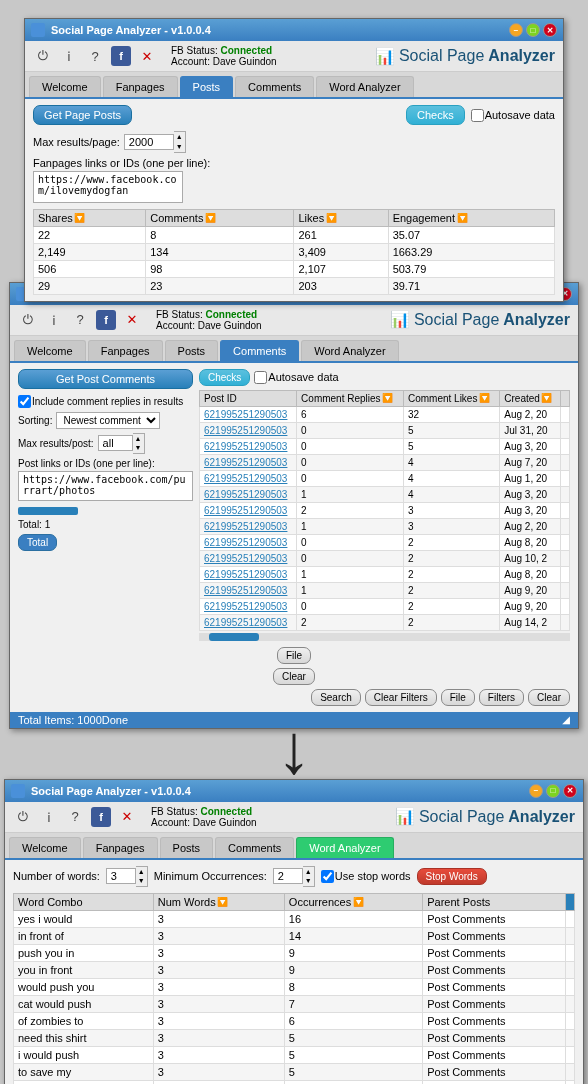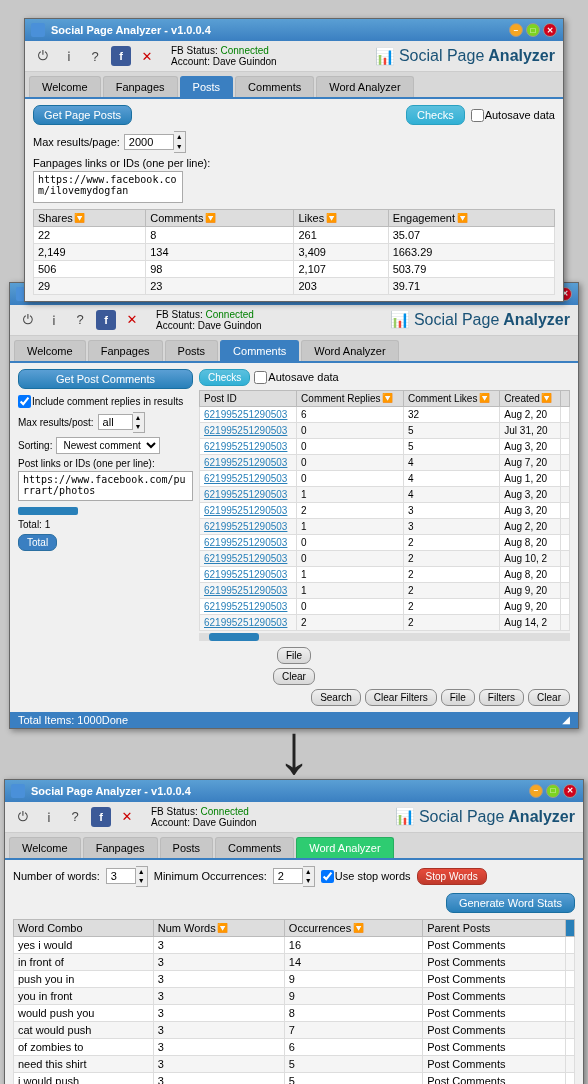--- a/index.html
+++ b/index.html
@@ -77,21 +77,21 @@
       color: #444;
     }
 
     .fb-status {
       margin-left: 8px;
       font-size: 10px;
     }
 
     .fb-status .connected {
       color: green;
-      font-weight: normal;
+      font-weight: bold;
     }
 
     .app-logo {
       margin-left: auto;
       font-size: 16px;
       font-weight: bold;
       color: #1a5276;
       display: flex;
       align-items: center;
       gap: 4px;
@@ -521,35 +521,35 @@
 
         <div style="width:175px; flex-shrink:0;">
           <button class="btn btn-blue" style="margin-bottom:6px; width:100%;">Get Post Comments</button>
 
           <label class="checkbox-label" style="margin-bottom:4px;">
             <input type="checkbox" checked="" style="">
             <span style="font-size:10px;">Include comment replies in results</span>
           </label>
 
           <div style="display:flex; align-items:center; gap:4px; margin-bottom:4px;">
+            <span style="font-size:10px;">Sorting:</span>
+            <select class="select-input" style="font-size:10px;">
+              <option>Newest comment</option>
+            </select>
+          </div>
+
+          <div style="display:flex; align-items:center; gap:4px; margin-bottom:4px;">
             <span style="white-space:nowrap; font-size:10px;">Max results/post:</span>
             <div class="spinner-wrap">
               <input type="text" class="text-input" value="all" style="width: 35px;">
               <div class="spinner-arrows">
                 <button class="spinner-arrow">▲</button>
                 <button class="spinner-arrow">▼</button>
               </div>
             </div>
-          </div>
-
-          <div style="display:flex; align-items:center; gap:4px; margin-bottom:4px;">
-            <span style="font-size:10px;">Sorting:</span>
-            <select class="select-input" style="font-size:10px;">
-              <option>Newest comment</option>
-            </select>
           </div>
 
           <div style="margin-bottom:4px;">
             <div style="margin-bottom:2px; font-size:10px;">Post links or IDs (one per line):</div>
             <textarea class="textarea-input" rows="2" style="width: 100%; height: 30px; font-size: 10px;">https://www.facebook.com/purrart/photos</textarea>
           </div>
 
           <div style="display:flex; align-items:center; gap:4px; margin-top:4px;">
             <div style="background:#2980b9; width:60px; height:8px; border-radius:2px;"></div>
           </div>
@@ -793,21 +793,20 @@
           </div>
         </div>
 
         <label class="checkbox-label">
           <input type="checkbox" checked="" style="">
           <span>Use stop words</span>
         </label>
 
         <button class="btn btn-stop btn-small">Stop Words</button>
 
-        <button class="btn btn-generate" style="margin-left:auto;">Generate Word Stats</button>
       </div>
 
       <div style="position:relative;">
         <table class="data-table">
           <thead>
             <tr>
               <th>Word Combo</th>
               <th>
                   <div class="header-filter">
                     <span>Num Words</span> 

